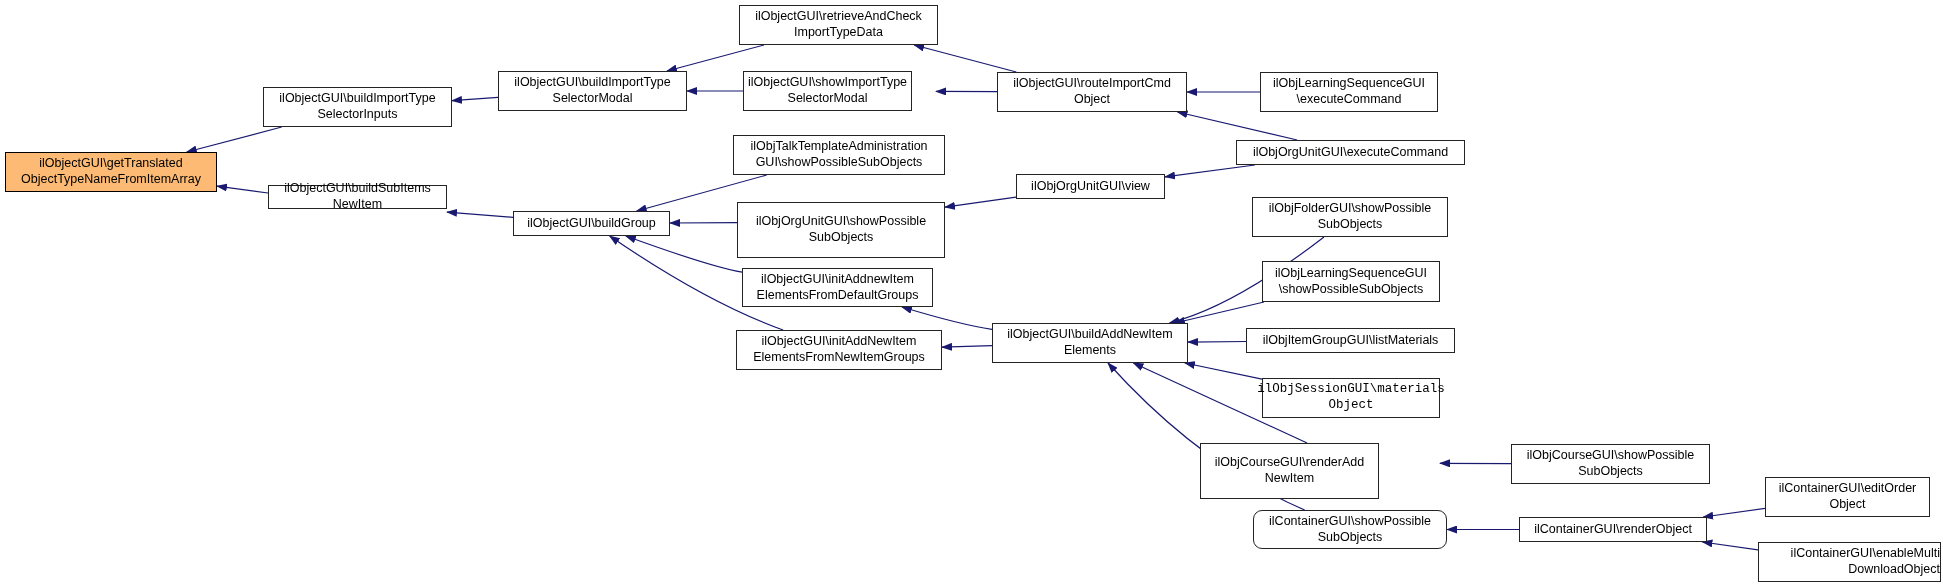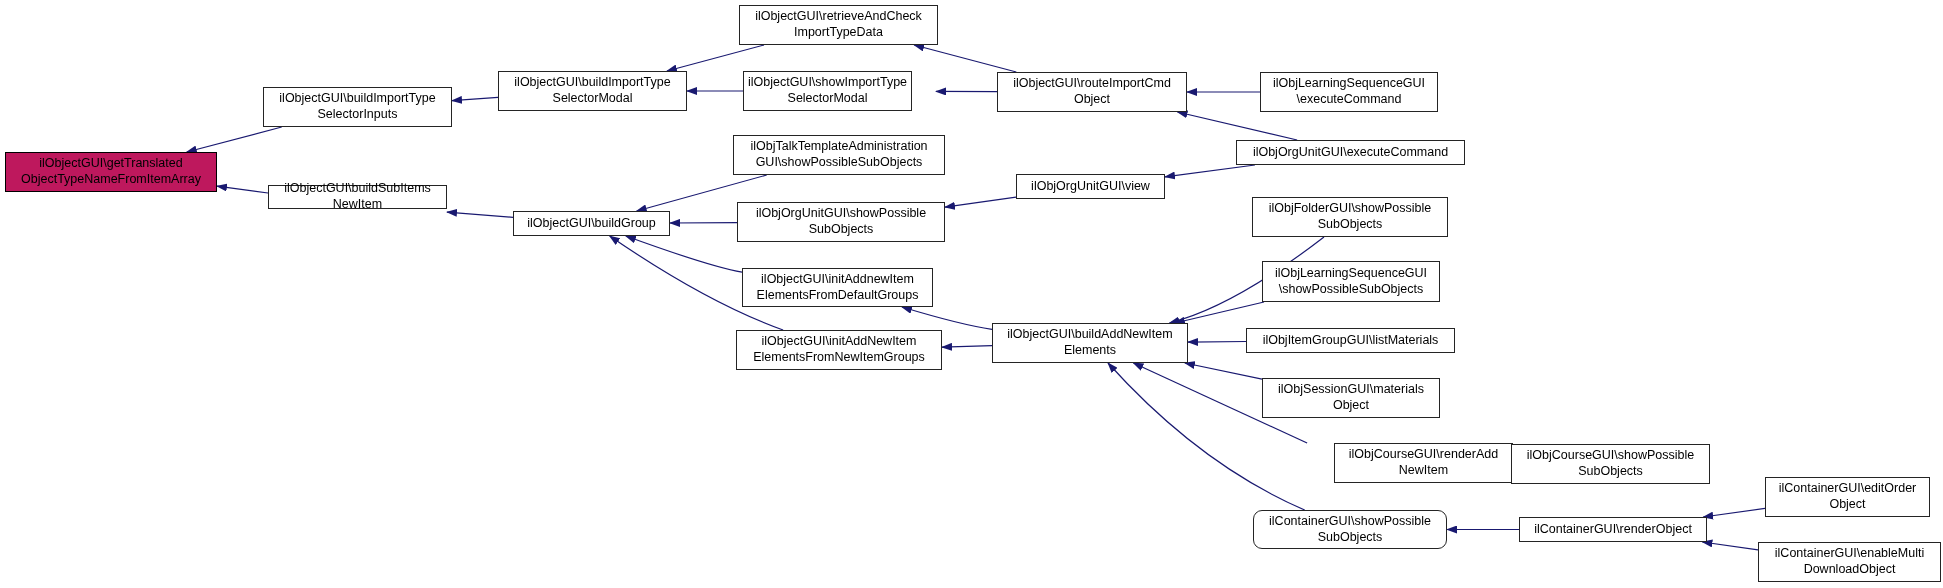--- a/index.html
+++ b/index.html
@@ -32,21 +32,21 @@
     align-items: center;
     justify-content: center;
     font-size: 12.5px;
     line-height: 1.26;
     color: #000000;
     white-space: nowrap;
     text-align: center;
     cursor: pointer;
   }
   .node.focal {
-    background: #be185d;
+    background: #fdba74;
     border: 1.6px solid #000000;
     cursor: default;
   }
   .node .line {
     pointer-events: none;
   }
 </style>
 </head>
 <body>
 
@@ -118,21 +118,21 @@
       <div class="node" style="left: 1236px; top: 140px; width: 229px; height: 25px;">
         <div class="line">ilObjOrgUnitGUI\executeCommand</div>
       </div>
       <div class="node" style="left: 1016px; top: 174px; width: 149px; height: 25px;">
         <div class="line">ilObjOrgUnitGUI\view</div>
       </div>
       <div class="node" style="left: 733px; top: 135px; width: 212px; height: 40px;">
         <div class="line">ilObjTalkTemplateAdministration</div>
         <div class="line">GUI\showPossibleSubObjects</div>
       </div>
-      <div class="node" style="left: 737px; top: 202px; width: 208px; height: 40px;">
+      <div class="node" style="left: 737px; top: 202px; width: 208px; height: 56px;">
         <div class="line">ilObjOrgUnitGUI\showPossible</div>
         <div class="line">SubObjects</div>
       </div>
       <div class="node" style="left: 268px; top: 185px; width: 179px; height: 24px;">
         <div class="line">ilObjectGUI\buildSubItems</div>
         <div class="line">NewItem</div>
       </div>
       <div class="node" style="left: 513px; top: 211px; width: 157px; height: 25px;">
         <div class="line">ilObjectGUI\buildGroup</div>
       </div>
@@ -152,41 +152,41 @@
         <div class="line">ilObjFolderGUI\showPossible</div>
         <div class="line">SubObjects</div>
       </div>
       <div class="node" style="left: 1262px; top: 261px; width: 178px; height: 41px;">
         <div class="line">ilObjLearningSequenceGUI</div>
         <div class="line">\showPossibleSubObjects</div>
       </div>
       <div class="node" style="left: 1246px; top: 328px; width: 209px; height: 25px;">
         <div class="line">ilObjItemGroupGUI\listMaterials</div>
       </div>
-      <div class="node" style="left: 1262px; top: 378px; width: 178px; height: 40px;">
+      <div class="node" style="left: 1262px; top: 378px; width: 178px; height: 40px; font-family: Liberation Mono, monospace;">
         <div class="line">ilObjSessionGUI\materials</div>
         <div class="line">Object</div>
       </div>
-      <div class="node" style="left: 1334px; top: 443px; width: 179px; height: 40px; align-items: center;">
+      <div class="node" style="left: 1200px; top: 443px; width: 179px; height: 56px; align-items: center;">
         <div class="line">ilObjCourseGUI\renderAdd</div>
         <div class="line">NewItem</div>
       </div>
       <div class="node" style="left: 1511px; top: 444px; width: 199px; height: 40px;">
         <div class="line">ilObjCourseGUI\showPossible</div>
         <div class="line">SubObjects</div>
       </div>
       <div class="node" style="left: 1253px; top: 510px; width: 194px; height: 39px; border-radius: 9px;">
         <div class="line">ilContainerGUI\showPossible</div>
         <div class="line">SubObjects</div>
       </div>
       <div class="node" style="left: 1519px; top: 517px; width: 188px; height: 25px;">
         <div class="line">ilContainerGUI\renderObject</div>
       </div>
       <div class="node" style="left: 1765px; top: 477px; width: 165px; height: 40px;">
         <div class="line">ilContainerGUI\editOrder</div>
         <div class="line">Object</div>
       </div>
-      <div class="node" style="left: 1758px; top: 542px; width: 183px; height: 40px;">
+      <div class="node" style="left: 1758px; top: 542px; width: 183px; height: 40px; align-items: flex-end;">
         <div class="line">ilContainerGUI\enableMulti</div>
         <div class="line">DownloadObject</div>
       </div>
     </div>
 </div>
 
 </body></html>

